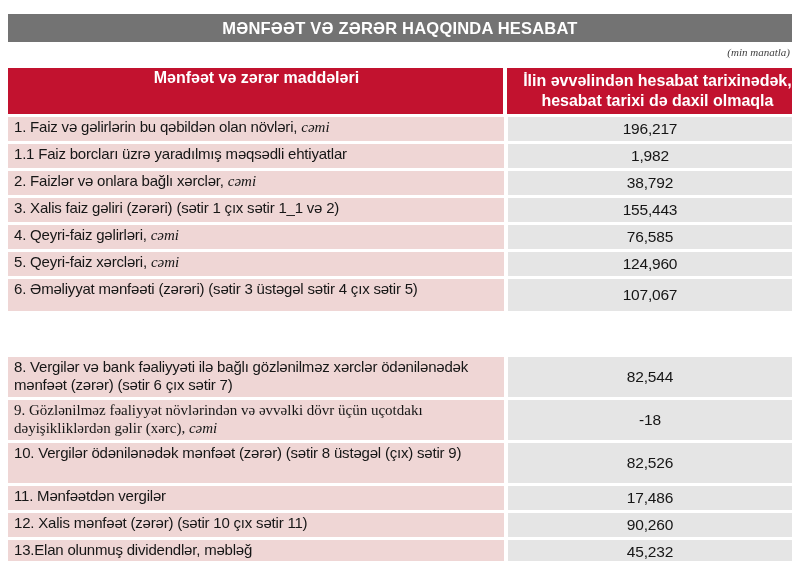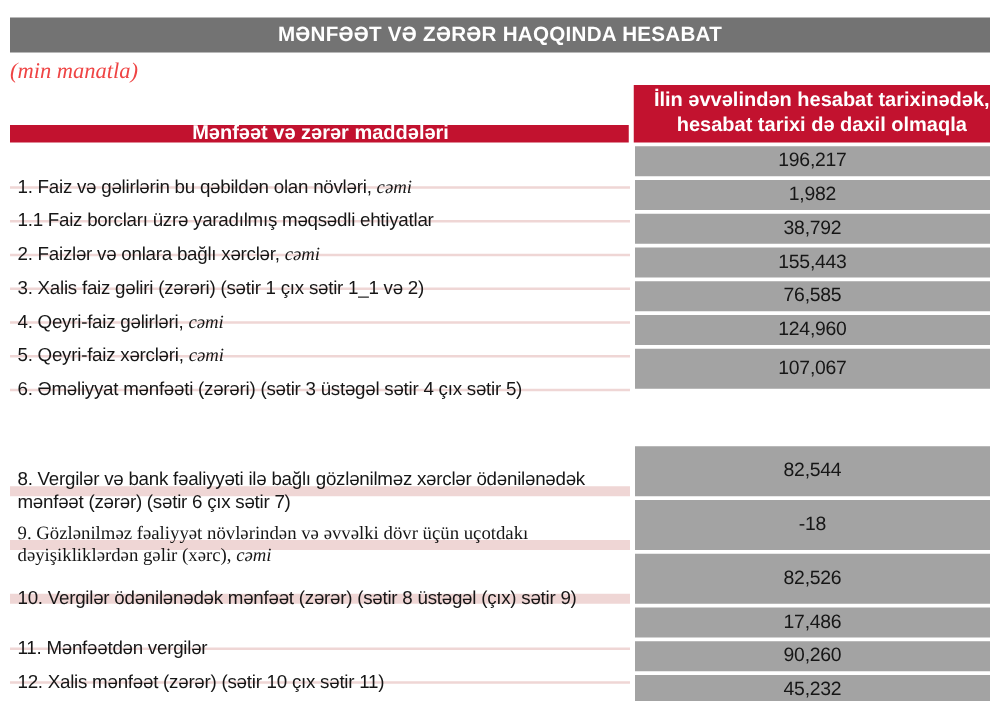--- a/index.html
+++ b/index.html
@@ -21,43 +21,43 @@
     height: 28px;
     background: #737373;
     color: #ffffff;
     display: flex; align-items: center; justify-content: center;
     font-weight: bold;
     font-size: 16.5px;
     letter-spacing: 0.2px;
   }
   .unit-note {
     height: 19px;
+    text-align: right;
     font-family: "Liberation Serif", serif;
     font-style: italic;
-    font-size: 18px;
+    font-size: 11px;
     padding: 1px 2px 0 0;
-    color: #ef4444;
+    color: #404040;
   }
 
   .t-row { display: flex; column-gap: 4px; }
   .cell { box-sizing: border-box; }
   .cell.label {
     width: 554px;
     background: #EFD6D5;
-    display: flex; align-items: center;
+    display: flex; align-items: flex-start;
     padding: 1px 4px 1px 6px;
     font-size: 15px;
     letter-spacing: -0.2px;
     line-height: 18px;
-    margin-top: 32px;
   }
   .cell.label .wrap { display: inline; }
   .cell.value {
     width: 318px;
-    background: #a3a3a3;
+    background: #e5e5e5;
     display: flex; align-items: center; justify-content: center;
     font-size: 15.5px;
     letter-spacing: -0.2px;
   }
 
   .t-head .cell {
     background: #C2122F;
     color: #ffffff;
     font-weight: bold;
   }

